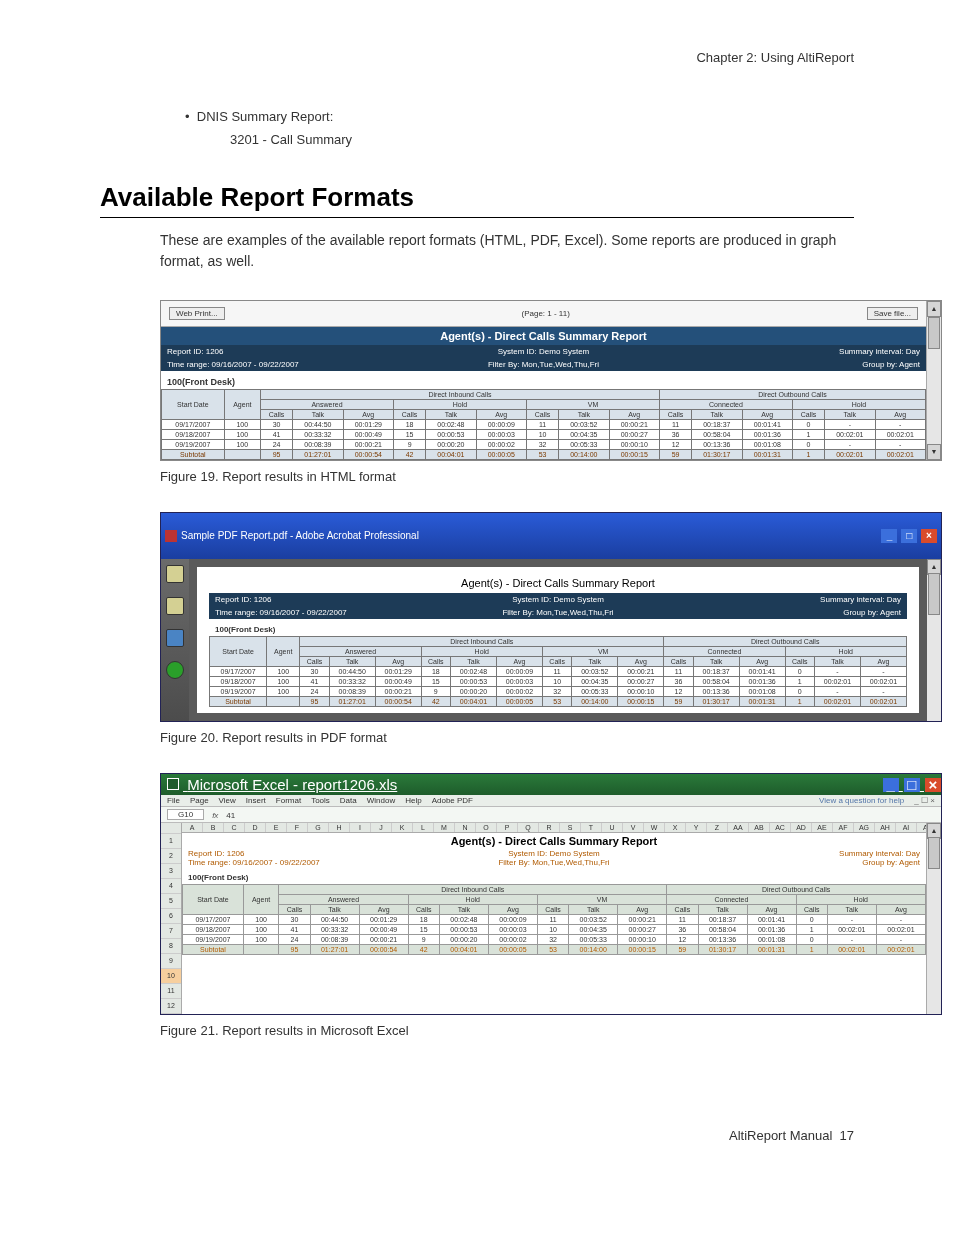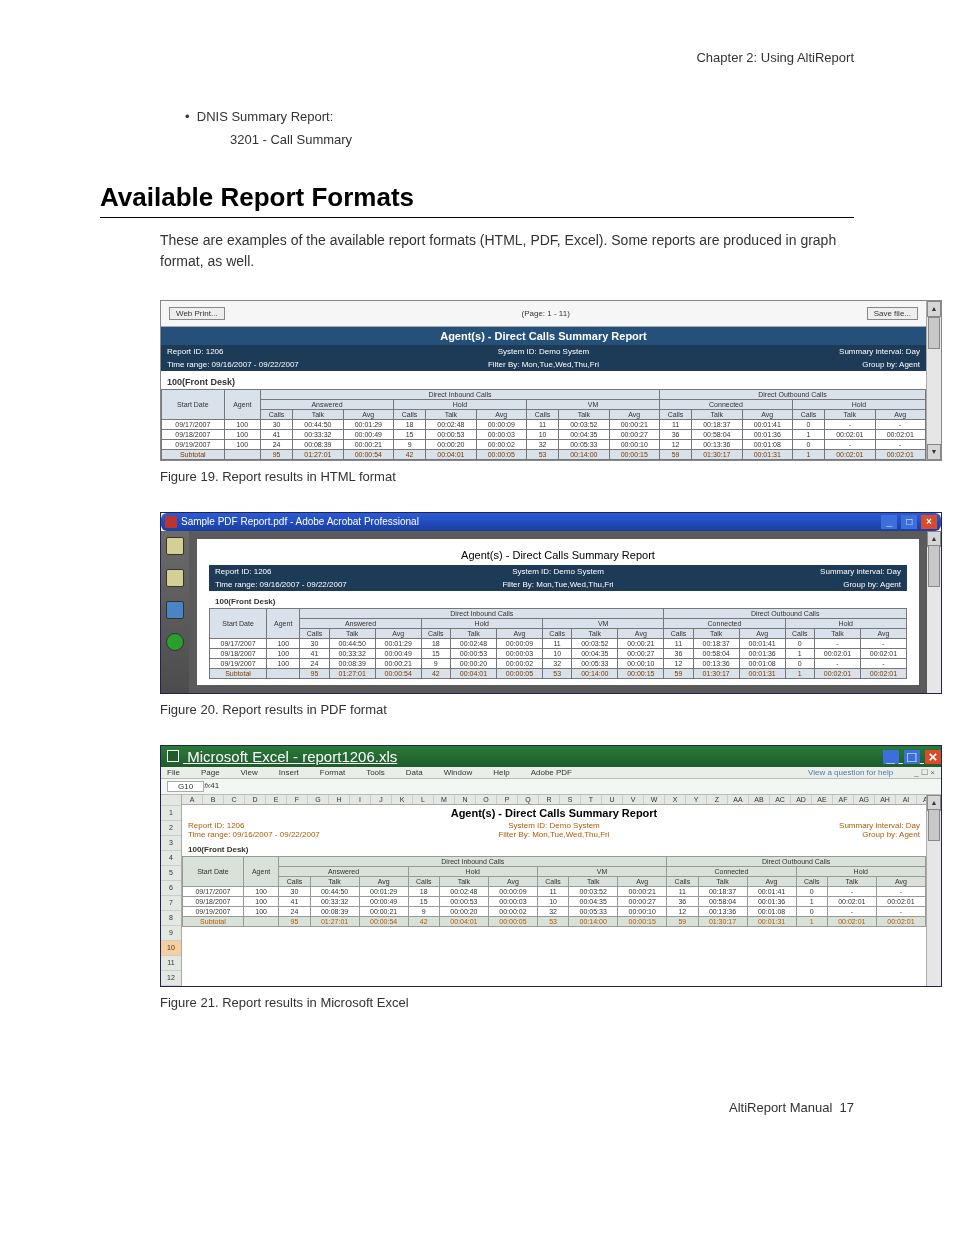--- a/index.html
+++ b/index.html
@@ -156,23 +156,22 @@
     width: 780px;
     font-family: Tahoma, sans-serif;
     font-size: 9px;
     border: 1px solid #225;
   }
   .pdf-titlebar {
     background: linear-gradient(#2a5bd7, #1a3ea0);
     color: #fff;
     display: flex;
     align-items: center;
-    padding: 2px 4px;
+    padding: 16px 4px;
     font-size: 10px;
-    border-radius: 6px;
   }
   .pdf-titlebar .t { flex: 1; padding-left: 4px; }
   .pdf-ctrls span {
     display: inline-block;
     width: 16px;
     height: 14px;
     text-align: center;
     line-height: 14px;
     color: #fff;
     font-weight: bold;
@@ -247,37 +246,37 @@
     color: #fff;
     font-weight: bold;
     margin-left: 1px;
   }
   .excel-ctrls .min, .excel-ctrls .max { background: #3b6fdc; }
   .excel-ctrls .close { background: #d94b2b; }
   .excel-menubar {
     background: #e9eee9;
     padding: 1px 6px;
     display: flex;
-    gap: 21px;
+    gap: 10px;
     color: #333;
     font-size: 8px;
     border-bottom: 1px solid #bbb;
   }
   .excel-menubar .right {
     margin-left: auto;
     color: #5577aa;
   }
   .excel-formula {
     background: #f3f7f3;
     padding: 2px 6px;
     display: flex;
-    gap: 0;
+    gap: 8px;
     border-bottom: 1px solid #bbb;
     font-size: 8px;
-    align-items: flex-start;
+    align-items: flex-end;
   }
   .excel-body {
     display: flex;
     background: #fff;
   }
   .excel-rownums {
     background: #e3e8e3;
     border-right: 1px solid #aaa;
   }
   .excel-rownums div {

